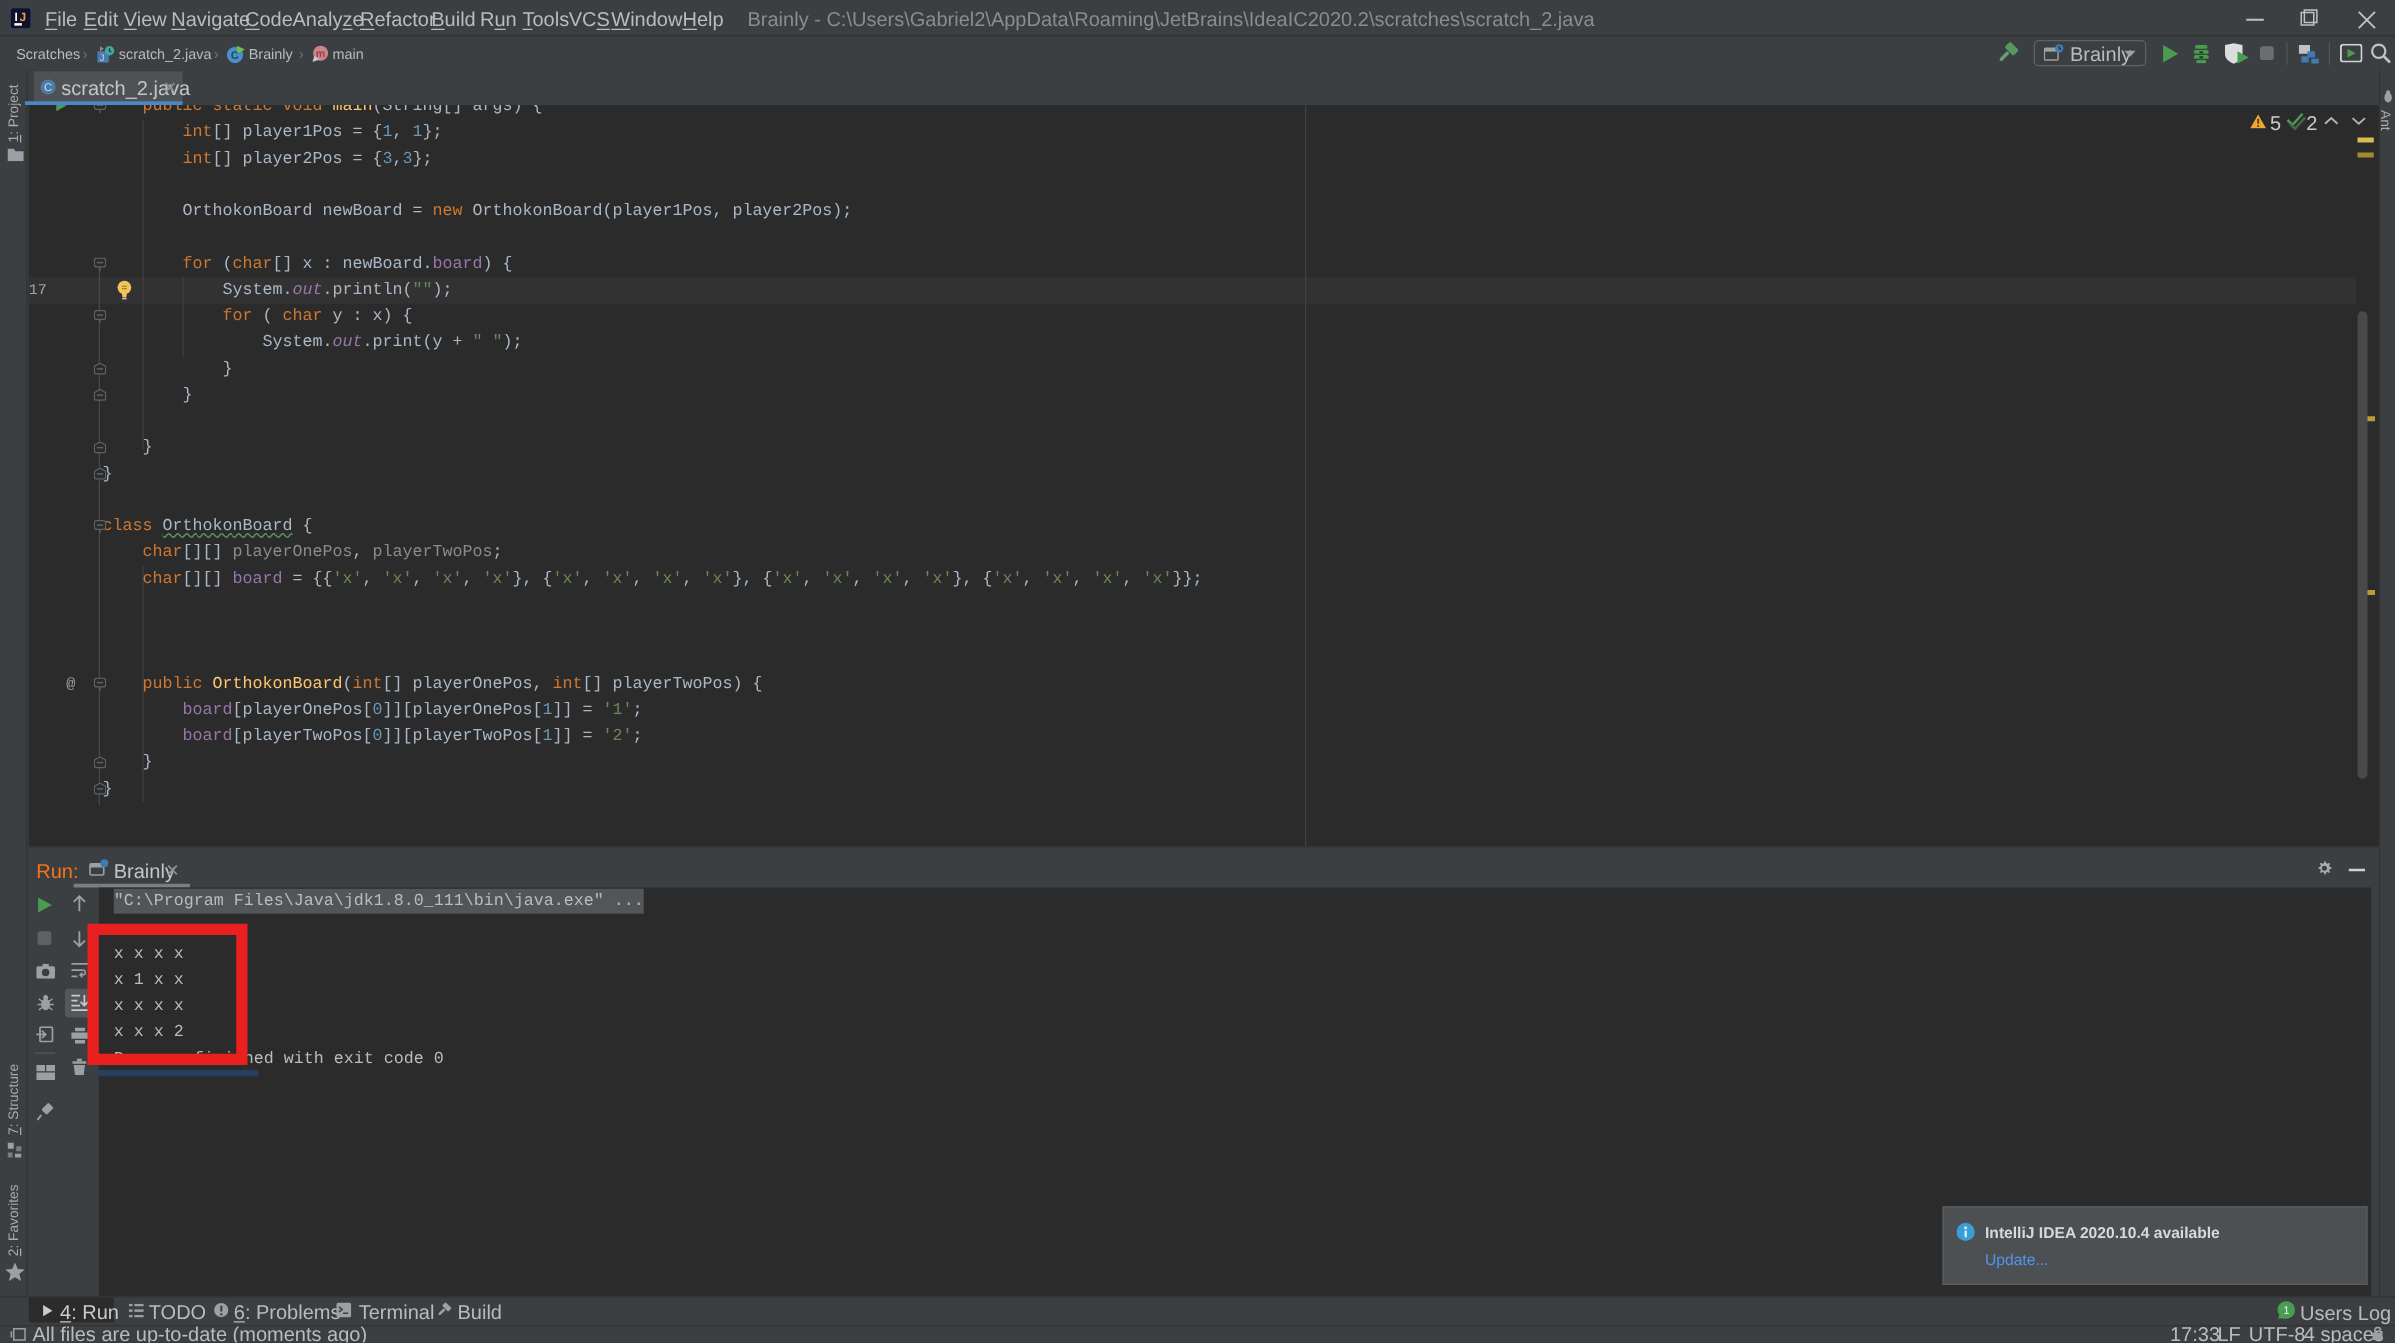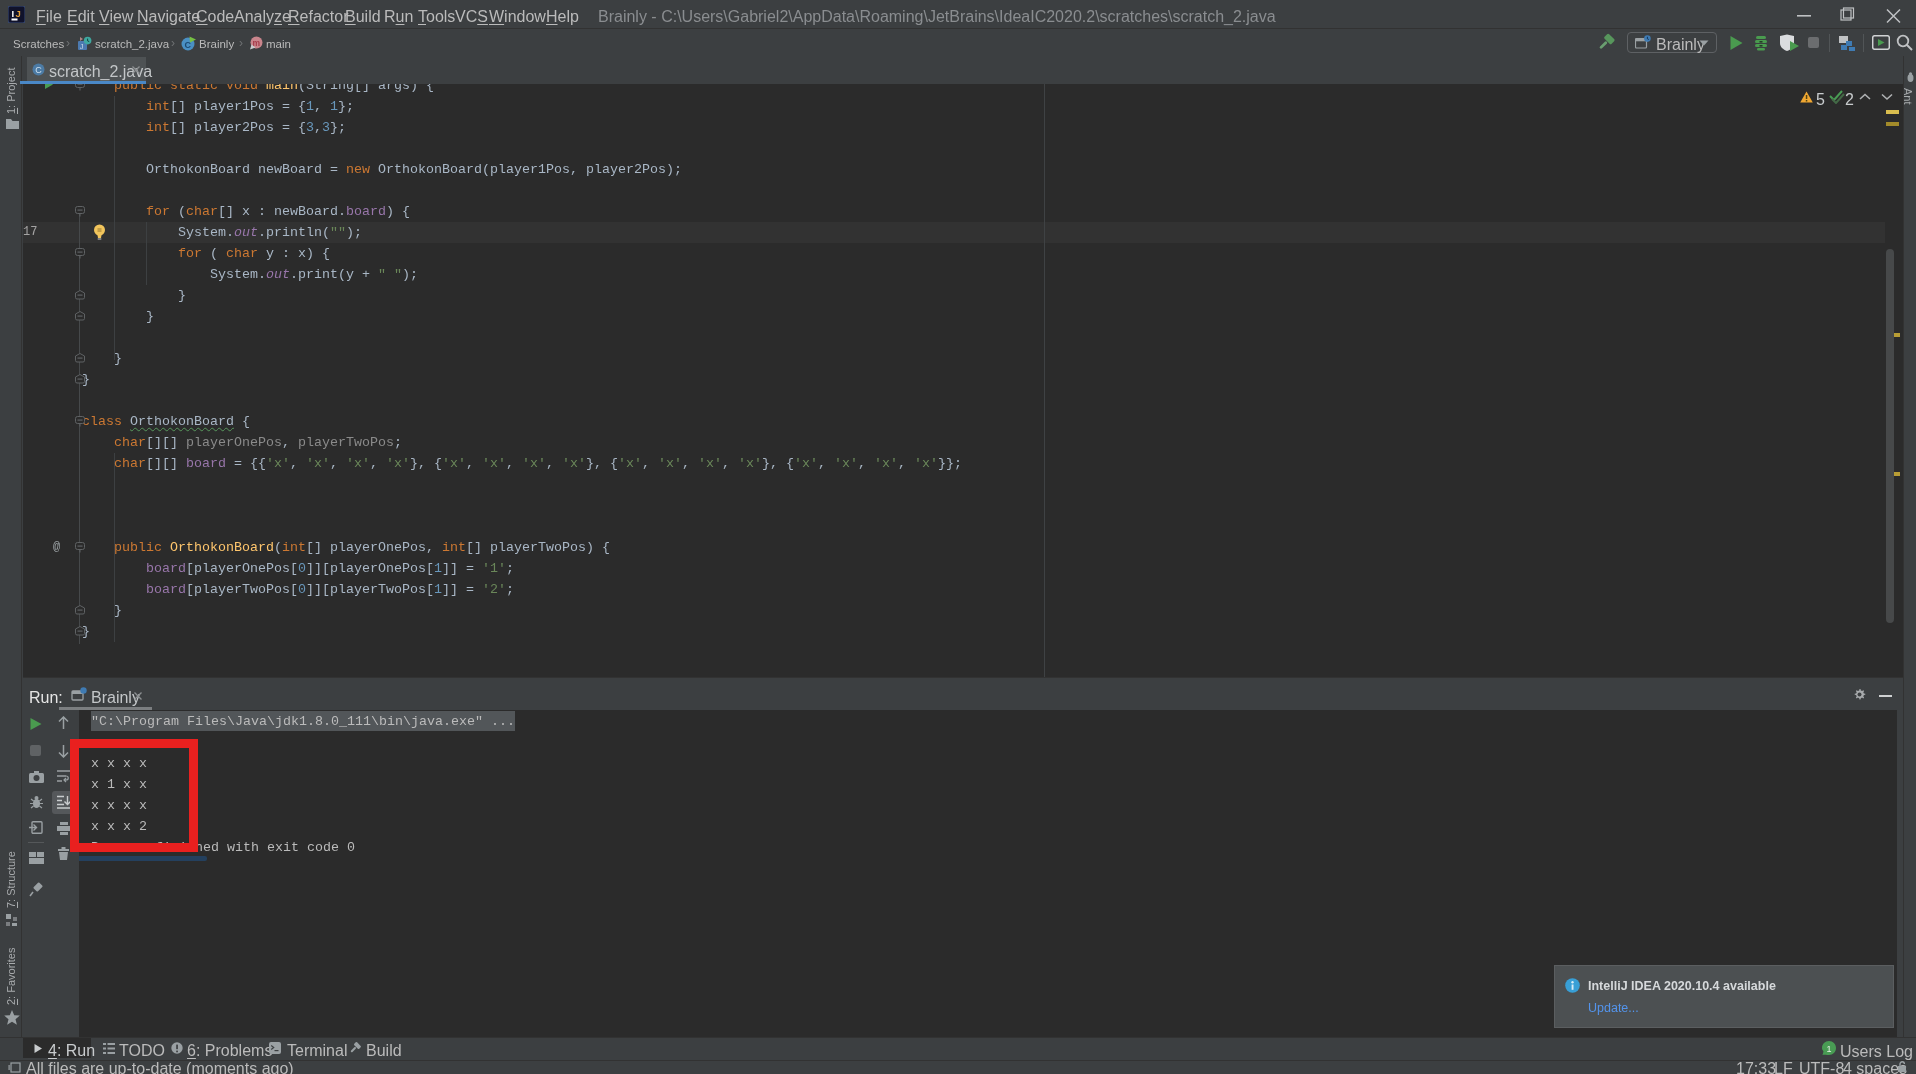--- a/index.html
+++ b/index.html
@@ -295,21 +295,21 @@
 
     <div class="abs" style="left:1863px;top:26px;width:13px;height:4px;background:#d9bd4e;"></div>
     <div class="abs" style="left:1863px;top:38px;width:13px;height:4px;background:#a38b2a;"></div>
     <div class="abs" style="left:1866px;top:249px;width:11px;height:4px;background:#b89d35;"></div>
     <div class="abs" style="left:1866px;top:388px;width:11px;height:4px;background:#b89d35;"></div>
 
     <div class="abs" style="left:1863px;top:165px;width:8px;height:374px;background:#47494a;border-radius:4px;"></div>
   </div>
 
   <div class="abs" style="left:23px;top:677px;width:1880px;height:361px;background:#3c3f41;border-top:1px solid #323232;"></div>
-  <div class="abs ui" style="left:29px;top:689px;color:#e5e5e5;">Run:</div>
+  <div class="abs ui" style="left:29px;top:689px;color:#f97316;">Run:</div>
   <svg class="abs" style="left:71px;top:687px" width="16" height="16">
     <rect x="1" y="4" width="11" height="9" rx="1" fill="none" stroke="#9aa0a3" stroke-width="1.3"></rect>
     <rect x="1" y="4" width="11" height="3" fill="#9aa0a3"></rect>
     <circle cx="12.5" cy="3.5" r="3.2" fill="#3f7bb3"></circle>
   </svg>
   <div class="abs ui" style="left:91px;top:689px;color:#c3c6c8;">Brainly</div>
   <svg class="abs" style="left:133px;top:691px" width="10" height="10">
     <path d="M 1.5 1.5 L 8.5 8.5 M 8.5 1.5 L 1.5 8.5" stroke="#8c8f91" stroke-width="1.4"></path>
   </svg>
   <div class="abs" style="left:59px;top:707px;width:93px;height:3px;background:#7b7e80;"></div>

